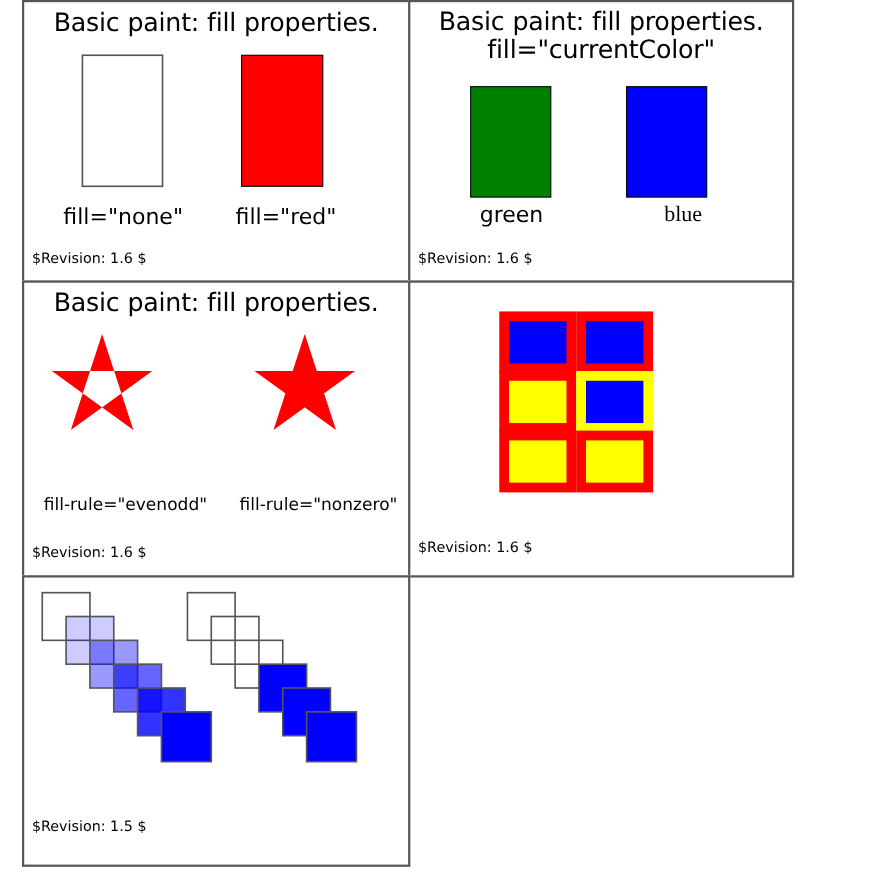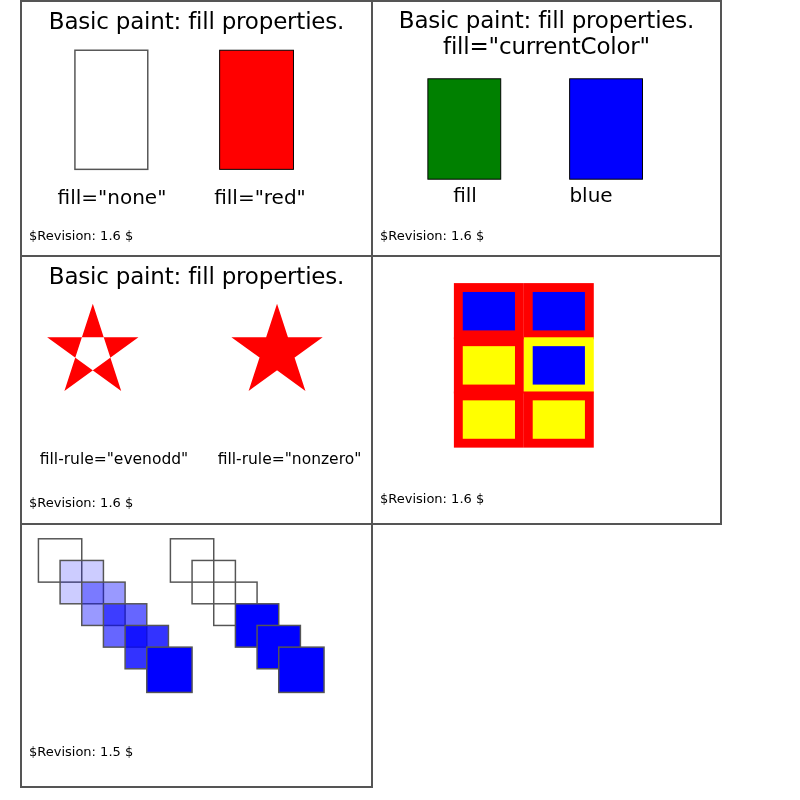--- a/index.html
+++ b/index.html
@@ -97,22 +97,22 @@
 
   <div class="panel" id="panel-current-color">
     <div class="panel-title two-line" style="top:5px;">Basic paint: fill properties.</div>
     <div class="panel-title two-line" style="top:31px;">fill="currentColor"</div>
 
     <svg class="svg-stage" viewBox="0 0 351 257">
       <rect x="55" y="78" width="74" height="102" fill="#008000" stroke="#000000" stroke-width="1"></rect>
       <rect x="199" y="78" width="74" height="102" fill="#0000ff" stroke="#000000" stroke-width="1"></rect>
     </svg>
 
-    <div class="shape-label" style="left:42px; top:182px; width:100px;">fill</div>
-    <div class="shape-label" style="left:168px; top:182px; width:100px;">blue</div>
+    <div class="shape-label" style="left:42px; top:182px; width:100px;">green</div>
+    <div class="shape-label" style="left:198px; top:182px; width:100px;font-family:Liberation Serif, serif;">blue</div>
 
     <div class="revision" style="left:7px; top:226px;">$Revision: 1.6 $</div>
   </div>
 
   <div class="panel" id="panel-fill-rule">
     <div class="panel-title" style="top:6px;">Basic paint: fill properties.</div>
 
     <svg class="svg-stage" viewBox="0 0 353 270">
 
       <path d="M 75 50 L 103 136 L 30 83 L 120 83 L 47 136 Z" transform="translate(-6 0) scale(1.03) translate(0 -4)" fill="#ff0000" fill-rule="evenodd"></path>

